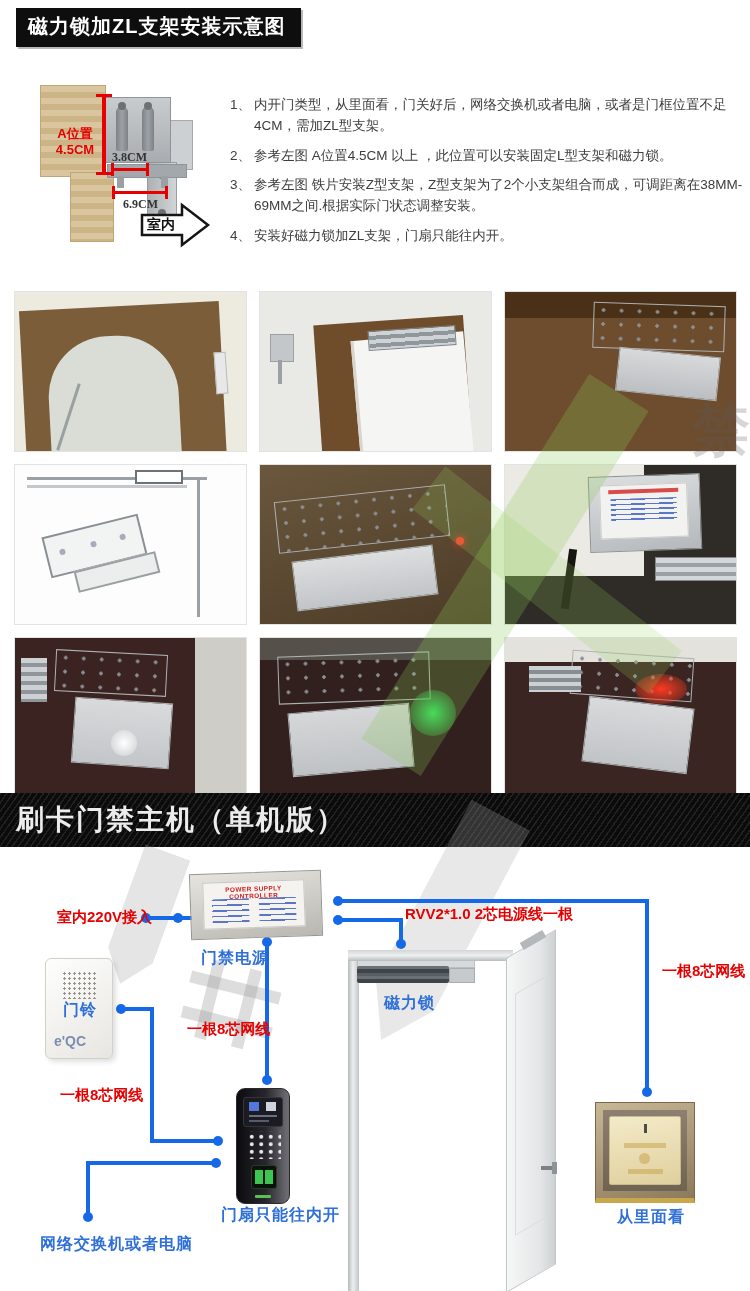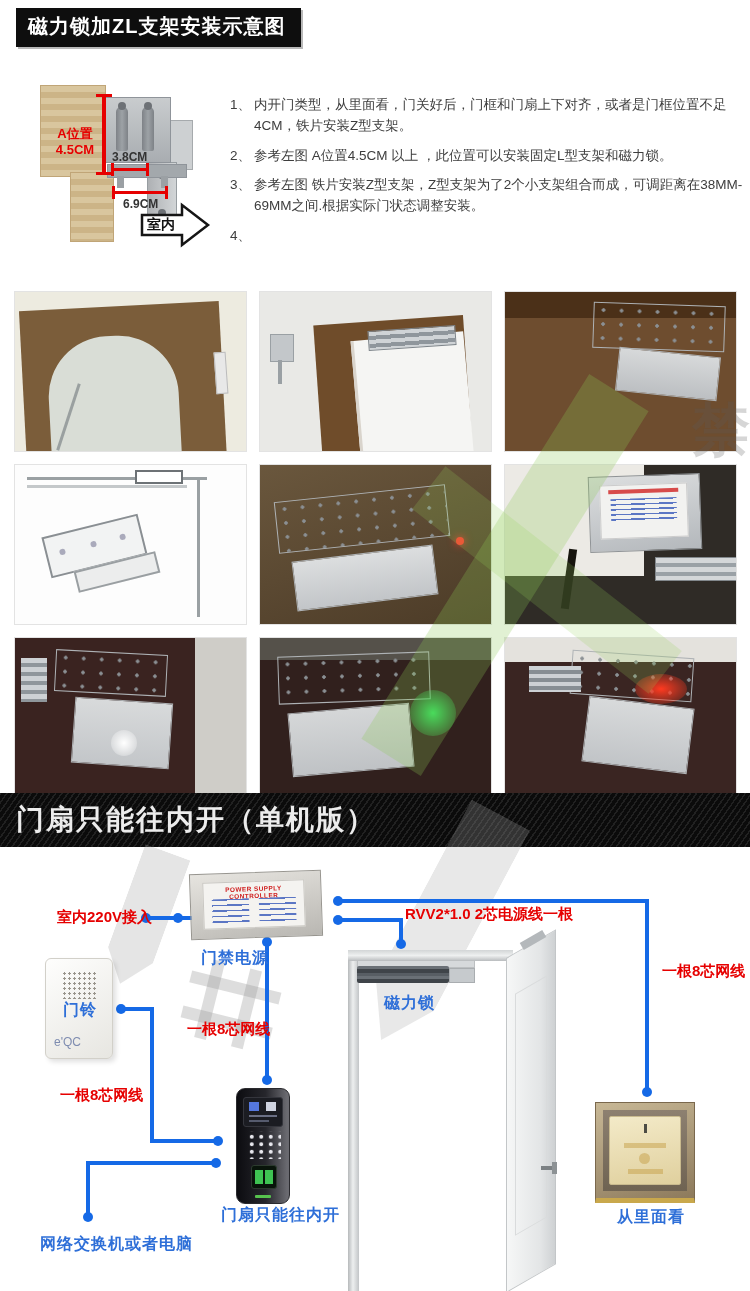--- a/index.html
+++ b/index.html
@@ -26,21 +26,21 @@
     background:linear-gradient(180deg,#c9ccce,#a9adb1);border:1px solid #8f949a;}
   .slot{position:absolute;top:9px;width:12px;height:44px;background:linear-gradient(90deg,#7e8287,#9da2a6,#7e8287);border-radius:5px 5px 2px 2px;}
   .screwdot{position:absolute;width:8px;height:8px;border-radius:50%;background:#6d7176;}
   .armature{position:absolute;left:116px;top:42px;width:40px;height:48px;background:#cdd0d2;border:1px solid #a6aaad;}
   .zbar{position:absolute;left:112px;top:84px;width:28px;height:66px;
     background:linear-gradient(90deg,#aeb1b4,#d2d5d7);border:1px solid #979da1;}
   .lowrail{position:absolute;left:72px;top:86px;width:78px;height:12px;background:#a3a8ac;border:1px solid #8f949a;}
   .stub{position:absolute;top:98px;width:7px;height:12px;background:#9ba0a4;}
   .mline{position:absolute;background:#e60000;}
   .mtext{position:absolute;color:#e60000;font-weight:bold;font-size:13px;line-height:1.2;text-align:center;}
-  .dtext{position:absolute;color:#333;font-weight:bold;font-size:12px;}
+  .dtext{position:absolute;color:#333;font-weight:bold;font-size:12px;font-family:Liberation Serif, serif;}
 
   
   .grid{position:absolute;left:14px;top:291px;width:723px;display:grid;
     grid-template-columns:repeat(3,1fr);gap:12px;}
   .ph{position:relative;height:159px;border:1px solid #e3e3e3;overflow:hidden;background:#eee;}
   .plate{position:absolute;background:linear-gradient(180deg,#e2e4e5,#c6c9cc);border:1px solid #aeb2b5;}
   .dots{background-image:radial-gradient(circle,#8b9094 1.5px,transparent 2px);background-size:18px 14px;}
   .glow{position:absolute;border-radius:50%;}
 
   
@@ -60,21 +60,21 @@
     background:linear-gradient(170deg,#e6e4df,#b9b7b2);border:1px solid #97958f;transform:rotate(-2deg);}
   .psu-label{position:absolute;left:12px;top:8px;right:16px;bottom:9px;background:#f4f3f0;border:1px solid #c9c7c2;}
   .psu-title{color:#d02020;font-weight:bold;font-size:6.5px;text-align:center;margin-top:3px;letter-spacing:.4px;}
   .psu-cols{position:absolute;left:8px;right:8px;top:16px;bottom:4px;display:flex;gap:10px;}
   .psu-lines{flex:1;background:repeating-linear-gradient(180deg,#5b76c4 0 1.5px,transparent 1.5px 5.5px);}
 
   .doorbell{position:absolute;left:45px;top:958px;width:66px;height:99px;border-radius:6px;
     background:linear-gradient(145deg,#fefefd,#e7e6e1);border:1px solid #d2d0c9;box-shadow:3px 3px 5px rgba(0,0,0,.12);}
   .speaker{position:absolute;left:16px;top:12px;width:36px;height:28px;
     background-image:radial-gradient(circle,#98948b 1px,transparent 1.3px);background-size:5px 5px;}
-  .bell-brand{position:absolute;left:8px;bottom:9px;font-size:12px;color:#7e8cb0;font-weight:normal;}
+  .bell-brand{position:absolute;left:8px;bottom:9px;font-size:14px;color:#7e8cb0;font-weight:bold;}
 
   .reader{position:absolute;left:236px;top:1088px;width:52px;height:114px;border-radius:9px;
     background:linear-gradient(90deg,#0c0c10,#26262c 55%,#6a6a70 96%);border:1px solid #2a2a2e;}
   .reader-screen{position:absolute;left:6px;top:8px;width:38px;height:28px;background:#1b1c22;border-radius:3px;border:1px solid #34353c;}
   .chip{position:absolute;width:10px;height:9px;top:4px;}
   .keypad{position:absolute;left:8px;top:42px;width:36px;height:28px;
     background-image:radial-gradient(circle,#e8e8ee 1.7px,transparent 2.2px);background-size:9.5px 7.5px;background-position:2px 2px;}
   .finger{position:absolute;left:14px;top:76px;width:24px;height:22px;background:#08140a;border-radius:3px;border:1px solid #2c3a2e;}
   .fstripe{position:absolute;top:4px;width:8px;height:14px;background:#3ec452;}
   .rlogo{position:absolute;left:18px;bottom:5px;width:16px;height:3px;background:#57c24e;border-radius:1px;}
@@ -151,32 +151,33 @@
       <svg width="72" height="48" viewBox="0 0 72 48">
         <polygon points="2,13 42,13 42,3 68,23 42,43 42,33 2,33" fill="#ffffff" stroke="#151515" stroke-width="2.5"></polygon>
       </svg>
       <span class="abs" style="left:7px;top:14px;font-size:14px;font-weight:bold;color:#111;">室内</span>
     </div>
   </div>
 
   <div class="ins-list">
     <div class="ins-item">
       <span class="ins-num">1、</span>
-      <span>内开门类型，从里面看，门关好后，门框和门扇上下对齐，或者是门框位置不足4CM，铁片安装Z型支架。</span>
+      <span>内开门类型，从里面看，门关好后，网络交换机或者电脑，或者是门框位置不足4CM，需加ZL型支架。</span>
     </div>
     <div class="ins-item">
       <span class="ins-num">2、</span>
       <span>参考左图 A位置4.5CM 以上 ，此位置可以安装固定L型支架和磁力锁。</span>
     </div>
     <div class="ins-item">
       <span class="ins-num">3、</span>
       <span>参考左图 铁片安装Z型支架，Z型支架为了2个小支架组合而成，可调距离在38MM-69MM之间.根据实际门状态调整安装。</span>
     </div>
     <div class="ins-item">
       <span class="ins-num">4、</span>
+      <span>安装好磁力锁加ZL支架，门扇只能往内开。</span>
     </div>
   </div>
 
   <div class="grid">
 
     <div class="ph" style="background:#edebe0;">
       <div class="abs" style="left:8px;top:14px;width:200px;height:160px;background:#7b5d3a;transform:rotate(-3deg);"></div>
       <div class="abs" style="left:34px;top:44px;width:130px;height:130px;background:#d9ddd6;border-radius:60px 60px 0 0;transform:rotate(-3deg);"></div>
       <div class="abs" style="left:52px;top:90px;width:3px;height:70px;background:#9aa0a0;transform:rotate(18deg);"></div>
       <div class="abs" style="left:200px;top:60px;width:10px;height:40px;background:#e8e8e8;border:1px solid #bbb;transform:rotate(-4deg);"></div>
@@ -250,21 +251,21 @@
       <div class="glow" style="left:130px;top:36px;width:52px;height:30px;background:radial-gradient(ellipse,#ff3a20,rgba(255,58,32,0));"></div>
     </div>
   </div>
 
   <div class="wm" style="left:470px;top:360px;width:70px;height:430px;background:rgba(138,202,84,.26);transform:rotate(32deg);"></div>
   <div class="wm" style="left:520px;top:430px;width:54px;height:300px;background:rgba(150,210,90,.20);transform:rotate(-52deg);"></div>
   <div class="wm" style="left:692px;top:392px;font-size:58px;font-weight:bold;color:rgba(90,90,90,.25);">禁</div>
 
   <div class="banner">
     <div class="hatch"></div>
-    <div class="banner-text">门扇只能往内开（单机版）</div>
+    <div class="banner-text">刷卡门禁主机（单机版）</div>
   </div>
 
   <div class="wm" style="left:120px;top:848px;width:48px;height:140px;background:rgba(160,160,160,.28);transform:rotate(20deg);clip-path:polygon(0 0,100% 0,100% 78%,50% 100%,0 78%);"></div>
   <div class="wm" style="left:408px;top:800px;width:66px;height:255px;background:rgba(168,168,168,.26);transform:rotate(28deg);clip-path:polygon(0 0,100% 0,100% 80%,50% 100%,0 80%);"></div>
   <div class="wm" style="left:185px;top:965px;width:92px;height:80px;transform:rotate(14deg);">
     <div class="abs" style="left:0;top:16px;width:100%;height:12px;background:rgba(150,150,150,.32);"></div>
     <div class="abs" style="left:0;top:52px;width:100%;height:12px;background:rgba(150,150,150,.32);"></div>
     <div class="abs" style="left:18px;top:0;width:12px;height:100%;background:rgba(150,150,150,.32);"></div>
     <div class="abs" style="left:56px;top:0;width:12px;height:100%;background:rgba(150,150,150,.32);"></div>
   </div>

